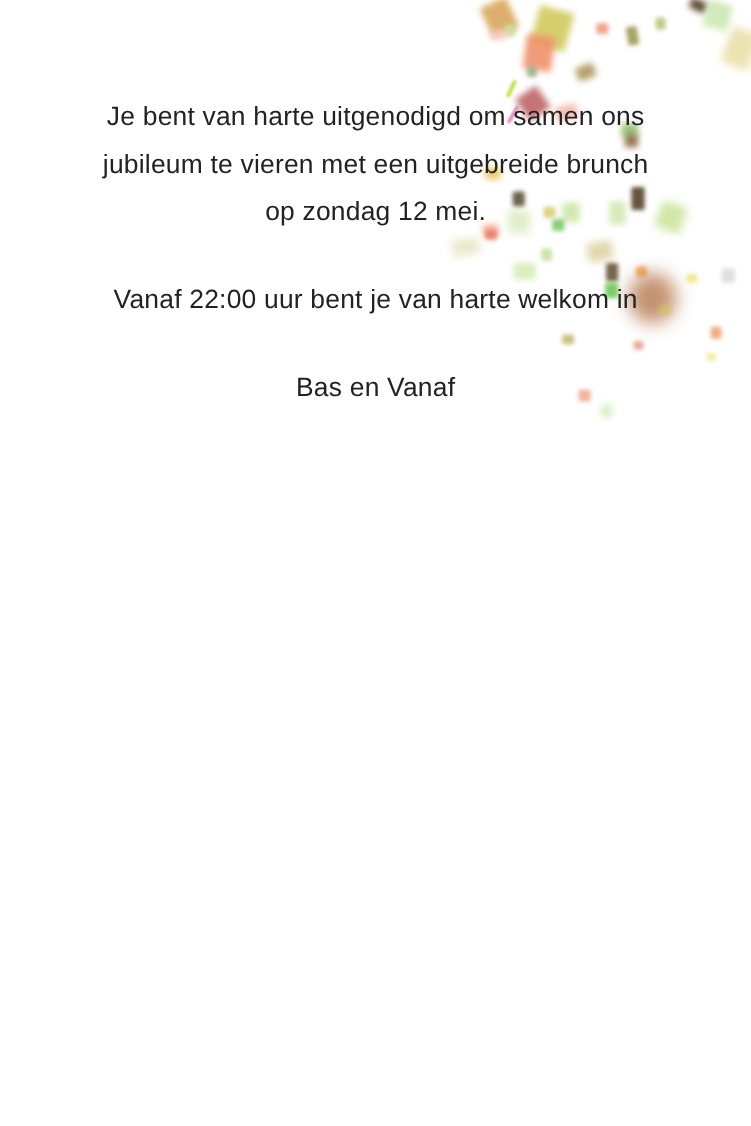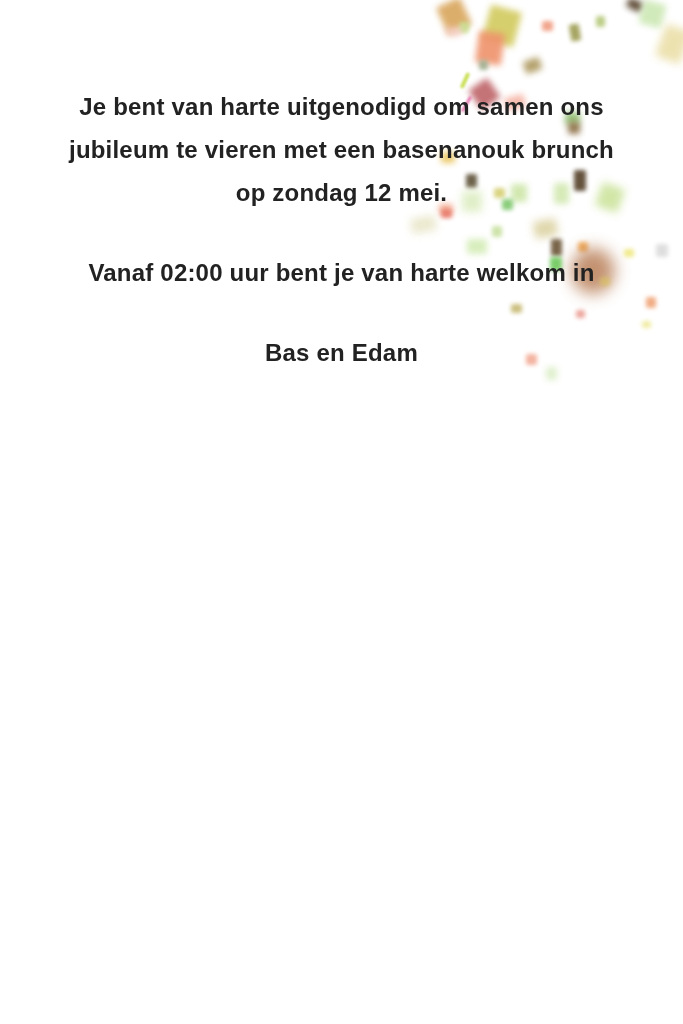--- a/index.html
+++ b/index.html
@@ -40,21 +40,21 @@
     font-weight: 700;
     font-size: 37px;
     line-height: 37px;
     letter-spacing: 2px;
     color: var(--title-gold, #C69E3E);
   }
   .para {
     margin: 0 auto;
     width: 620px;
     font-size: 24px;
-    font-weight: 700;
+    font-weight: 400;
     letter-spacing: 0.2px;
     color: var(--body-text, #222222);
   }
   .para-1 { margin-top: 85px; }
   .para-2 { margin-top: 37px; }
   .para-3 { margin-top: 36px; }
   .para-4 { margin-top: 37px; }
   .line {
     display: block;
     line-height: 43px;
@@ -112,26 +112,26 @@
       <div class="confetti-piece" style="left: 576px; top: 310px; width: 9px; height: 8px; background: rgb(232, 144, 132); transform: rotate(0deg); filter: blur(2px); opacity: 0.8;"></div>
       <div class="confetti-piece" style="left: 642px; top: 321px; width: 9px; height: 7px; background: rgb(237, 232, 140); transform: rotate(0deg); filter: blur(2px); opacity: 0.8;"></div>
       <div class="confetti-piece" style="left: 526px; top: 354px; width: 11px; height: 11px; background: rgb(240, 160, 136); transform: rotate(0deg); filter: blur(2px); opacity: 0.8;"></div>
       <div class="confetti-piece" style="left: 546px; top: 367px; width: 11px; height: 13px; background: rgb(216, 236, 192); transform: rotate(0deg); filter: blur(3px); opacity: 0.8;"></div>
     </div>
 
   <main class="content">
 
     <p class="para para-1">
       <span class="line">Je bent van harte uitgenodigd om samen ons</span>
-      <span class="line">jubileum te vieren met een basenanouk brunch</span>
+      <span class="line">jubileum te vieren met een uitgebreide brunch</span>
       <span class="line">op zondag 12 mei.</span>
     </p>
 
     <p class="para para-2">
-      <span class="line">Vanaf 02:00 uur bent je van harte welkom in</span>
+      <span class="line">Vanaf 22:00 uur bent je van harte welkom in</span>
     </p>
 
 
     <p class="para para-4">
-      <span class="line">Bas en Edam</span>
+      <span class="line">Bas en Vanaf</span>
     </p>
   </main>
 </div>
 
 </body></html>

